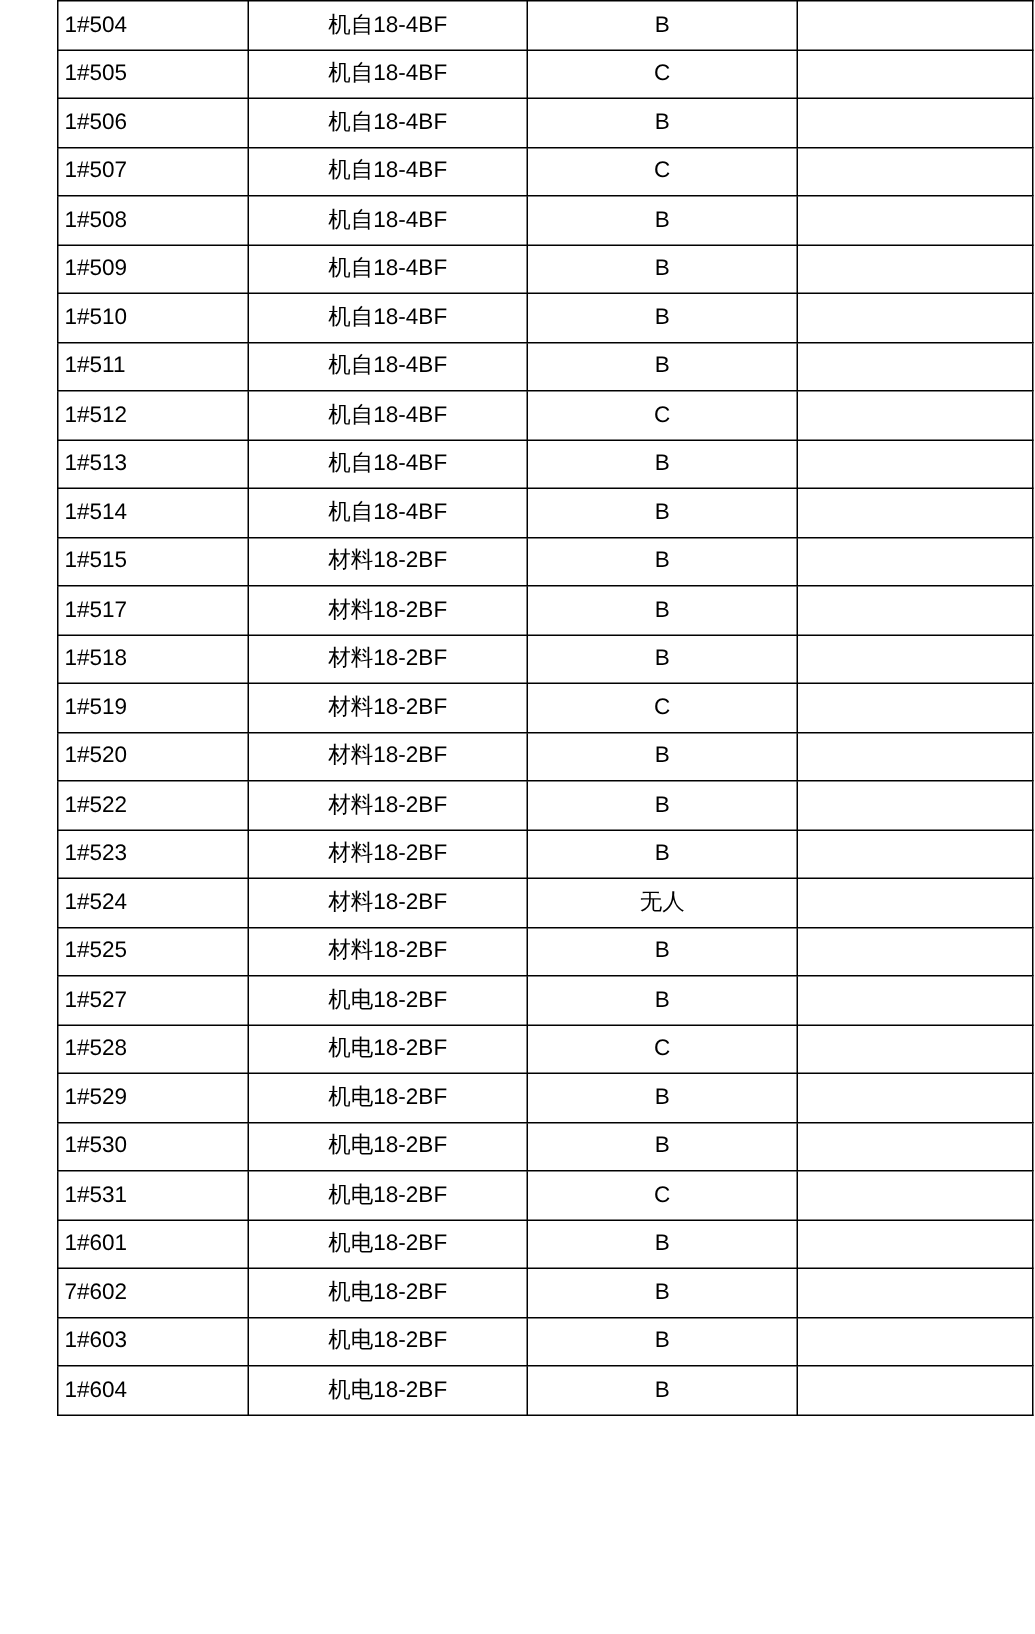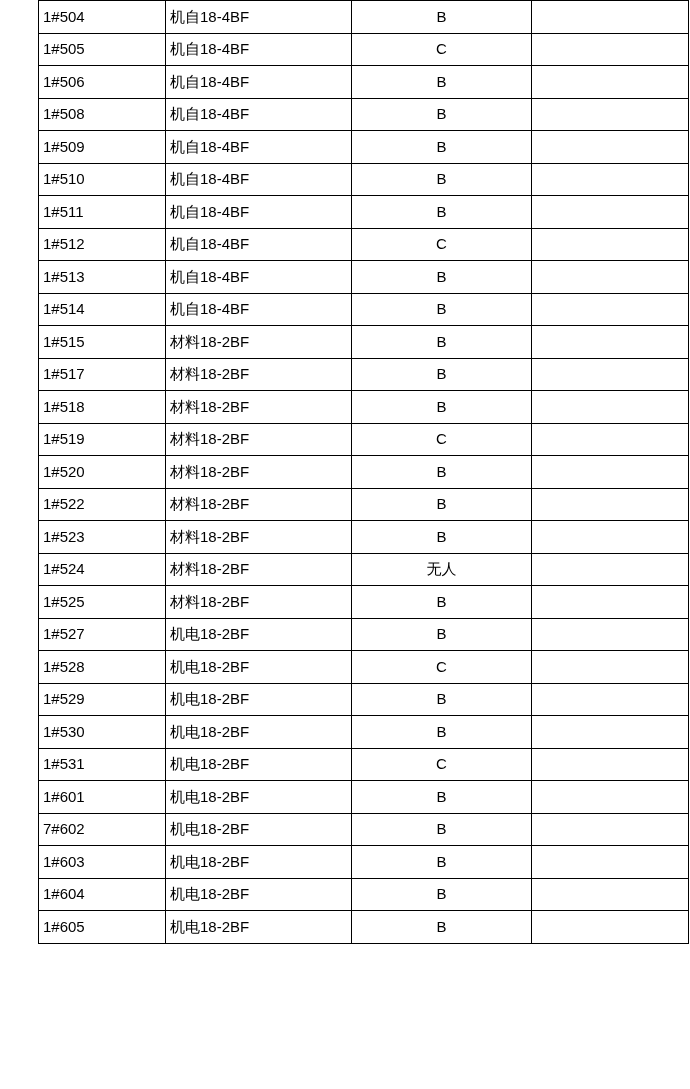--- a/index.html
+++ b/index.html
@@ -37,21 +37,21 @@
     background: #ffffff;
   }
   td.c-room {
     width: 127px;
     text-align: left;
     padding-left: 12px;
     font-size: 16px;
   }
   td.c-dept {
     width: 186px;
-    text-align: left;
+    text-align: center;
     font-size: 16px;
   }
   td.c-grade {
     width: 180px;
     text-align: center;
     font-size: 15px;
   }
   td.c-note {
     width: 157px;
     text-align: center;
@@ -75,20 +75,26 @@
           <td class="c-grade">C</td>
           <td class="c-note"></td>
         </tr>
         <tr>
           <td class="c-room">1#506</td>
           <td class="c-dept">机自18-4BF</td>
           <td class="c-grade">B</td>
           <td class="c-note"></td>
         </tr>
         <tr>
+          <td class="c-room">1#507</td>
+          <td class="c-dept">机自18-4BF</td>
+          <td class="c-grade">C</td>
+          <td class="c-note"></td>
+        </tr>
+        <tr>
           <td class="c-room">1#508</td>
           <td class="c-dept">机自18-4BF</td>
           <td class="c-grade">B</td>
           <td class="c-note"></td>
         </tr>
         <tr>
           <td class="c-room">1#509</td>
           <td class="c-dept">机自18-4BF</td>
           <td class="c-grade">B</td>
           <td class="c-note"></td>
@@ -220,25 +226,19 @@
           <td class="c-note"></td>
         </tr>
         <tr>
           <td class="c-room">1#603</td>
           <td class="c-dept">机电18-2BF</td>
           <td class="c-grade">B</td>
           <td class="c-note"></td>
         </tr>
         <tr>
           <td class="c-room">1#604</td>
-          <td class="c-dept">机电18-2BF</td>
-          <td class="c-grade">B</td>
-          <td class="c-note"></td>
-        </tr>
-        <tr>
-          <td class="c-room">1#605</td>
           <td class="c-dept">机电18-2BF</td>
           <td class="c-grade">B</td>
           <td class="c-note"></td>
         </tr>
       </tbody>
   </table>
 </div>
 
 </body></html>

